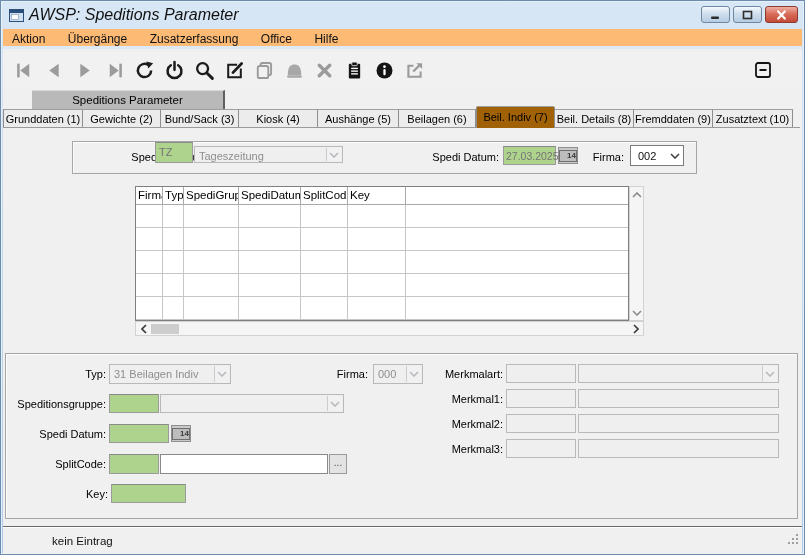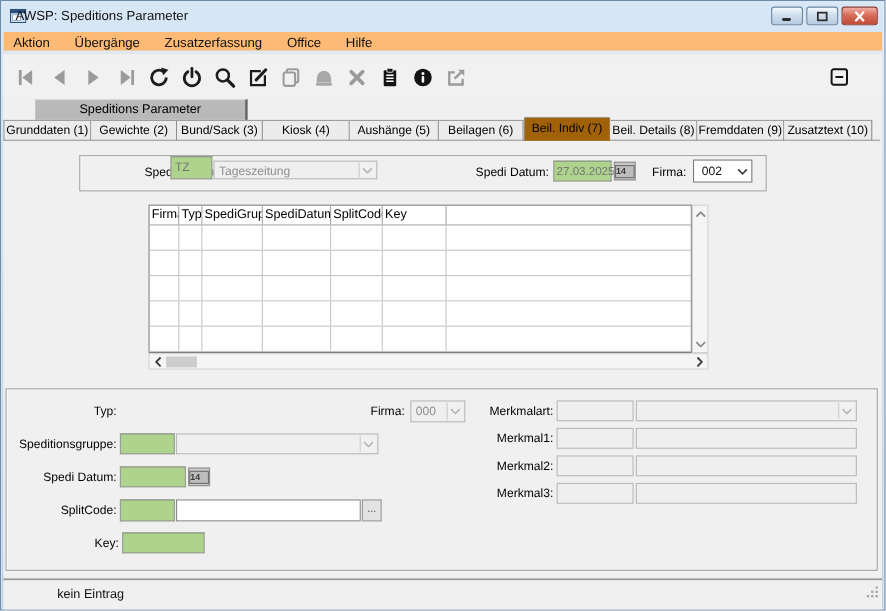--- a/index.html
+++ b/index.html
@@ -1,21 +1,21 @@
 <!DOCTYPE html>
 <html><head>
 <meta charset="utf-8">
 <style>
   * { box-sizing: border-box; margin: 0; padding: 0; }
   body { background:#ffffff; font-family:"Liberation Sans", sans-serif; }
   .window { position:relative; width:805px; height:555px;
     background:linear-gradient(#d8e7f6,#aecae4);
     border:1px solid #6d8cab; box-shadow:inset 0 0 0 1px #e6f0fa; }
   .titlebar { position:absolute; left:0; top:0; width:100%; height:28px; }
-  .title-text { position:absolute; left:13px; top:0; line-height:27px; font-size:12px; color:#111; }
+  .title-text { position:absolute; left:28px; top:0; line-height:27px; font-size:16px; color:#111;font-style:italic; }
   .app-icon { position:absolute; left:8px; top:7px; }
   .winbtns { position:absolute; right:6px; top:5px; display:flex; gap:3px; }
   .winbtn { width:29px; height:17px; border:1px solid #70889f; border-radius:3px;
     background:linear-gradient(#f4f9fd,#cfdeed 45%,#b6cce2); display:flex; align-items:center; justify-content:center; }
   .winbtn.close { width:33px; border-color:#8e3a2c; background:linear-gradient(#efb0a4,#d96d5a 45%,#c24a38); }
   .client { position:absolute; left:2px; top:28px; width:799px; height:525px; background:#f0f0f0; overflow:hidden; }
   .menubar { position:absolute; left:0; top:0; width:100%; height:20px; background:#fdba74; border-bottom:3px solid #dde9f6; }
   .menu-item { display:inline-block; padding:3px 9px 0 9px; font-size:12px; color:#111; height:20px; }
   .toolbar { position:absolute; left:0; top:23px; width:100%; height:37px; background:#f1f1f1; }
   .tool-icons { position:absolute; left:10px; top:7px; display:flex; gap:8px; }
@@ -36,21 +36,21 @@
   .dis { background:#efefef; border:1px solid #b9b9b9; color:#8e8e8e; padding:3px 0 0 4px; }
   .white-fld { background:#ffffff; border:1px solid #8a8a8a; color:#222; padding:3px 0 0 4px; }
   .arrowbox { position:absolute; right:1px; top:1px; bottom:1px; width:15px; background:#f1f1f1;
     border-left:1px solid #cccccc; display:flex; align-items:center; justify-content:center; color:#b6b9bd; }
   .combo-en { background:#ffffff; border:1px solid #7a7a7a; color:#111; padding:4px 0 0 7px; }
   .combo-en .arrowbox { background:#ffffff; border-left:none; color:#444; }
   .groupbox { position:absolute; border:1px solid #a5a5a5; box-shadow:1px 1px 0 #fdfdfd inset; }
   .calbtn { position:absolute; width:20px; height:17px; background:#c9c9c9; border:1px solid #8f8f8f;
     display:flex; align-items:center; justify-content:center; }
   .calbtn .calface { width:27px; height:12px; background:#bdbdbd; border:1px solid #6f6f6f;
-    font-size:8px; font-weight:bold; color:#3a3a3a; text-align:left; line-height:10px; }
+    font-size:8px; font-weight:bold; color:#3a3a3a; text-align:right; line-height:10px; }
   .browse-btn { position:absolute; width:18px; height:20px; background:#e3e3e3; border:1px solid #9a9a9a;
     font-size:10px; color:#555; text-align:center; line-height:16px; }
   .table-wrap { position:absolute; left:132px; top:157px; width:509px; height:150px; }
   .t-main { position:absolute; left:0; top:0; width:494px; height:135px; border:1px solid #7f7f7f; background:#ffffff; }
   .t-header { display:flex; height:18px; border-bottom:1px solid #a9a9a9; }
   .t-header .cell { font-size:11.5px; color:#000; padding:2px 0 0 2px; border-right:1px solid #a9a9a9; overflow:hidden; white-space:nowrap; }
   .t-row { display:flex; height:23px; border-bottom:1px solid #c6c6c6; }
   .t-row .cell { border-right:1px solid #c6c6c6; }
   .c0{width:27px}.c1{width:21px}.c2{width:55px}.c3{width:62px}.c4{width:47px}.c5{width:58px}.c6{flex:1;border-right:none !important;margin-top:48px;}
   .t-vbar { position:absolute; right:0; top:0; width:15px; height:135px; background:#f5f5f5; border:1px solid #d2d2d2; }
@@ -332,20 +332,28 @@
             <svg width="6" height="10" viewBox="0 0 6 10">
               <polyline points="1,1 5,5 1,9" fill="none" stroke="#3c3c3c" stroke-width="1.7"></polyline>
             </svg>
           </span>
       </div>
     </div>
 
     <div class="groupbox" style="left:2px; top:324px; width:793px; height:166px;">
 
       <span class="lbl" style="left:2px; top:14px; width:98px;">Typ:</span>
+      <div class="fld dis" style="left:103px; top:10px; width:122px; height:20px;">
+        <span>31 Beilagen Indiv</span>
+        <span class="arrowbox">
+            <svg width="10" height="6" viewBox="0 0 10 6">
+              <polyline points="1,1 5,5 9,1" fill="none" stroke="currentColor" stroke-width="1.6"></polyline>
+            </svg>
+          </span>
+      </div>
       <span class="lbl" style="left:262px; top:14px; width:100px;">Firma:</span>
       <div class="fld dis" style="left:367px; top:10px; width:50px; height:20px;">
         <span>000</span>
         <span class="arrowbox">
             <svg width="10" height="6" viewBox="0 0 10 6">
               <polyline points="1,1 5,5 9,1" fill="none" stroke="currentColor" stroke-width="1.6"></polyline>
             </svg>
           </span>
       </div>
       <span class="lbl" style="left:397px; top:14px; width:100px;">Merkmalart:</span>

